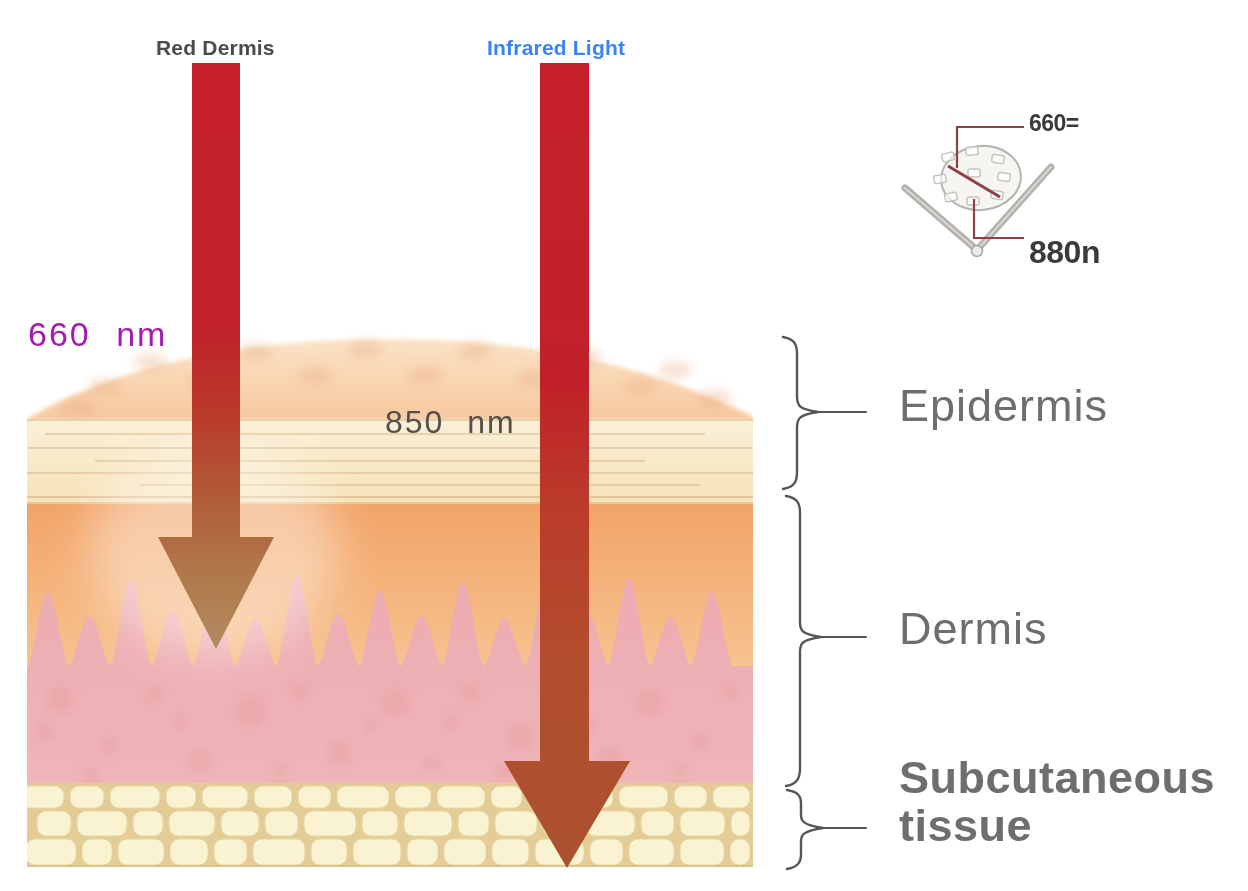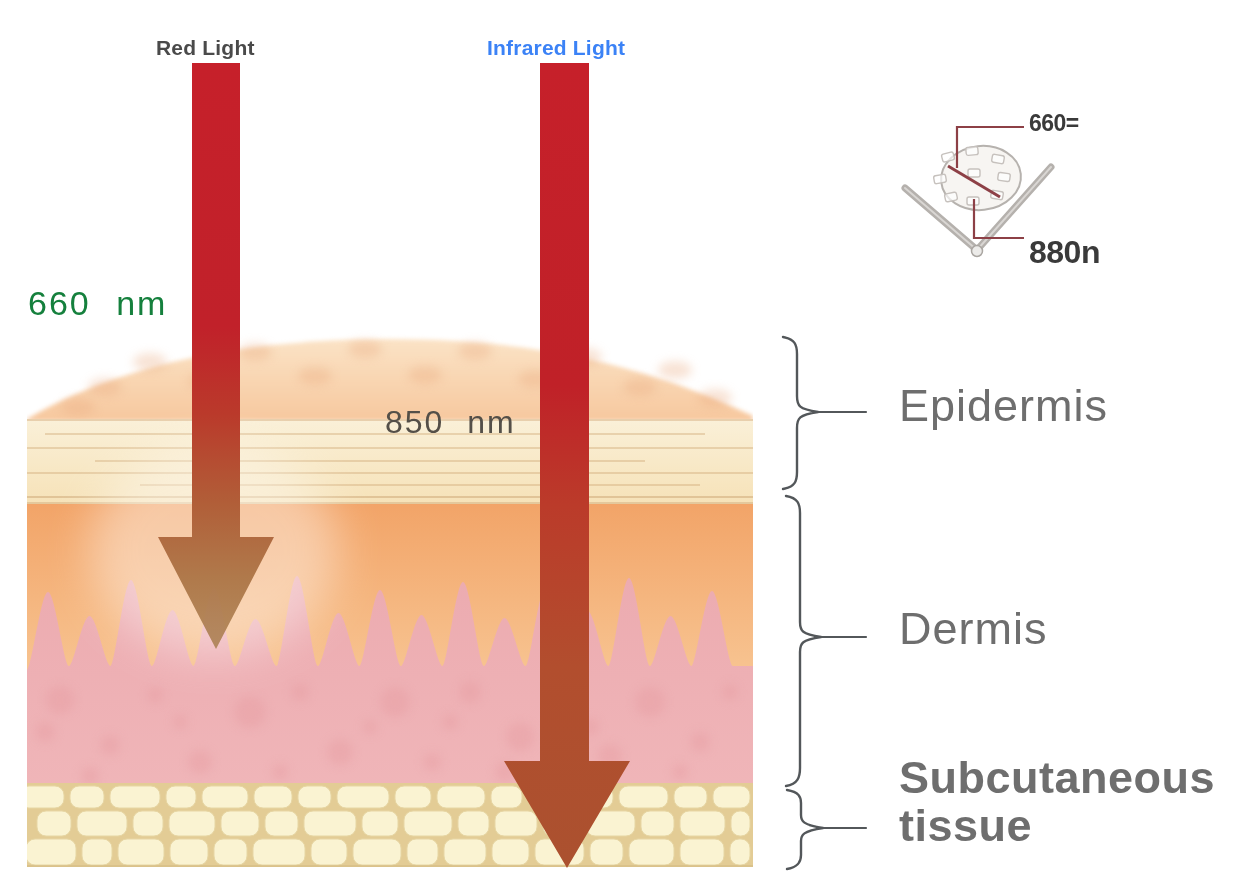--- a/index.html
+++ b/index.html
@@ -4,21 +4,21 @@
 <style>
   html,body{margin:0;padding:0;background:#ffffff;}
   .stage{
     position:relative;width:1248px;height:891px;background:#ffffff;
     overflow:hidden;font-family:"Liberation Sans",sans-serif;
   }
   svg.art{position:absolute;left:0;top:0;display:block;}
   .lbl{position:absolute;color:#4f4f4f;white-space:nowrap;-webkit-user-select:none;user-select:none;}
   .l-red-light{left:156px;top:36px;font-size:21px;font-weight:700;color:#4a4a4a;letter-spacing:.2px;}
   .l-ir-light{left:487px;top:36px;font-size:21px;font-weight:700;color:#3b82f6;letter-spacing:.2px;}
-  .l-660{left:28px;top:284px;font-size:34px;font-weight:500;color:#15803d;word-spacing:14px;letter-spacing:2px;}
+  .l-660{left:28px;top:315px;font-size:34px;font-weight:500;color:#a21caf;word-spacing:14px;letter-spacing:2px;}
   .l-850{left:385px;top:404px;font-size:32px;font-weight:500;color:#544f48;word-spacing:12px;letter-spacing:2px;}
   .l-epidermis{left:899px;top:380px;font-size:45px;font-weight:400;color:#6e6e6e;letter-spacing:1px;}
   .l-dermis{left:899px;top:603px;font-size:45px;font-weight:400;color:#6e6e6e;letter-spacing:1px;}
   .l-subq{left:899px;top:754px;font-size:45px;font-weight:700;color:#6e6e6e;letter-spacing:.5px;line-height:1.06;}
   .l-subq span{display:block;}
   .l-dev660{left:1029px;top:110px;font-size:23px;font-weight:700;color:#3a3a3a;letter-spacing:-.5px;}
   .l-dev880{left:1029px;top:234px;font-size:32px;font-weight:700;color:#3a3a3a;letter-spacing:-.5px;}
 </style>
 </head>
 <body>
@@ -211,21 +211,21 @@
           <rect x="967" y="197" width="12" height="8" rx="2" fill="rgba(255,255,255,.65)" stroke="#c6c1bd" stroke-width="1.4" transform="rotate(0 973 201)"></rect>
           <rect x="991" y="191" width="12" height="8" rx="2" fill="rgba(255,255,255,.65)" stroke="#c6c1bd" stroke-width="1.4" transform="rotate(10 997 195)"></rect>
           <rect x="968" y="169" width="12" height="8" rx="2" fill="rgba(255,255,255,.65)" stroke="#c6c1bd" stroke-width="1.4" transform="rotate(0 974 173)"></rect>
         </g>
       <line x1="948" y1="166" x2="1000" y2="197" stroke="#8d4046" stroke-width="3"></line>
       <path d="M1024,127 L957,127 L957,168" fill="none" stroke="#8d4046" stroke-width="2.2"></path>
       <path d="M974,199 L974,238 L1024,238" fill="none" stroke="#8d4046" stroke-width="2.2"></path>
     </g>
   </svg>
 
-  <div class="lbl l-red-light">Red Light</div>
+  <div class="lbl l-red-light">Red Dermis</div>
   <div class="lbl l-ir-light">Infrared Light</div>
   <div class="lbl l-660">660 nm</div>
   <div class="lbl l-850">850 nm</div>
   <div class="lbl l-epidermis">Epidermis</div>
   <div class="lbl l-dermis">Dermis</div>
   <div class="lbl l-subq">
     <span>Subcutaneous</span>
     <span>tissue</span>
   </div>
   <div class="lbl l-dev660">660=</div>

